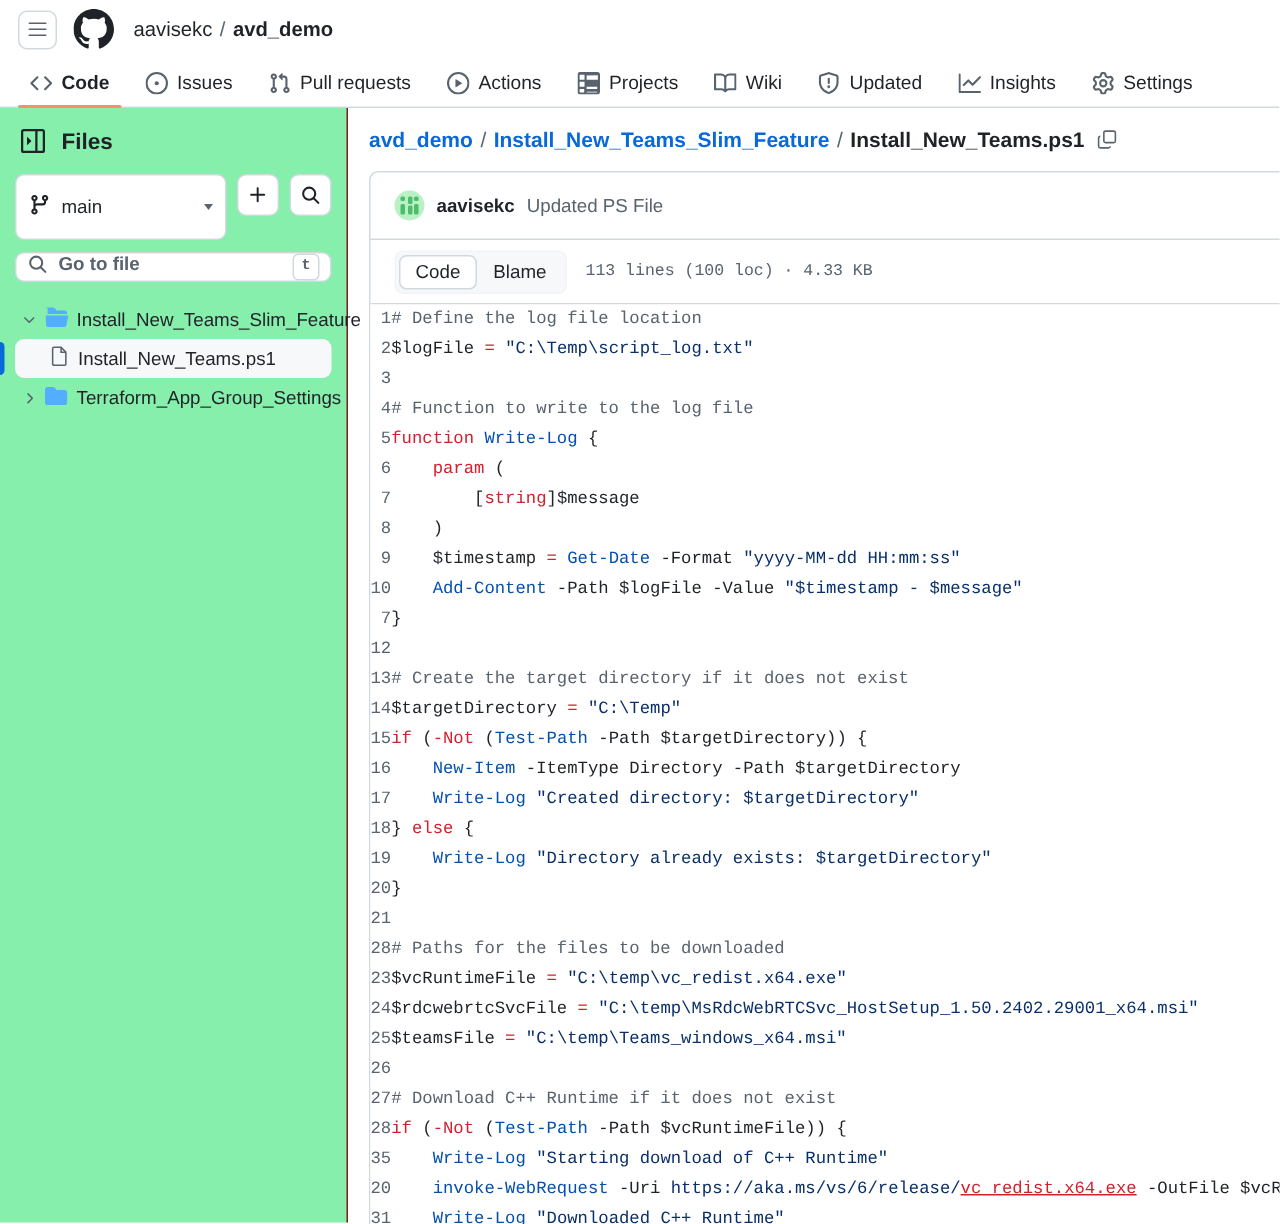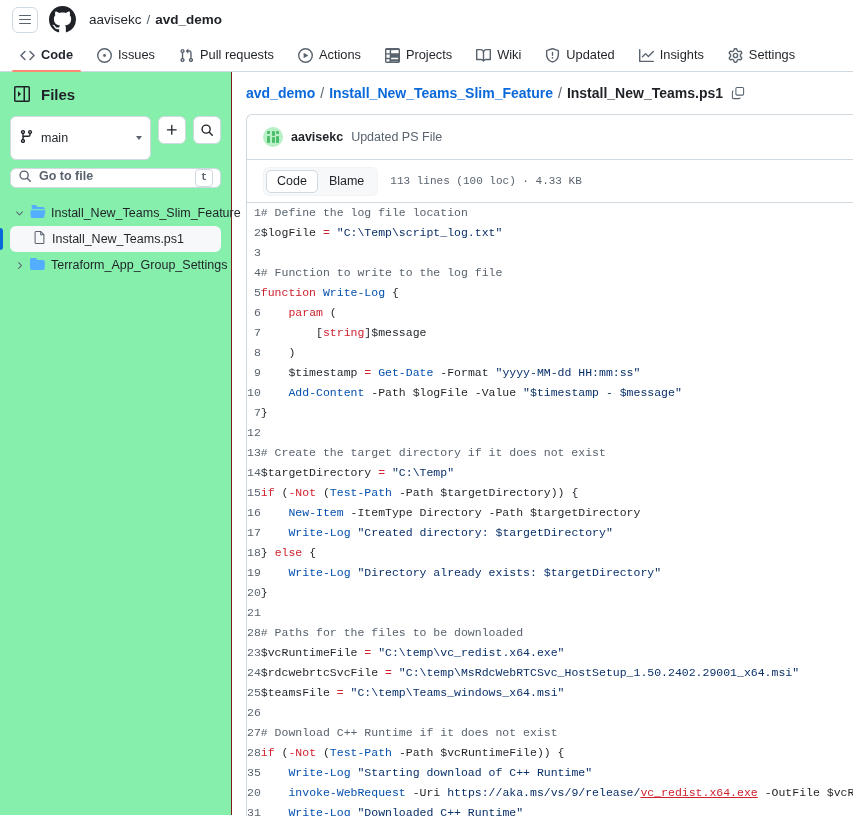--- a/index.html
+++ b/index.html
@@ -557,21 +557,21 @@
                 <tr>
                   <td class="ln">28</td>
                   <td class="lc"><span class="k">if</span><span class="v"> (</span><span class="k">-Not</span><span class="v"> (</span><span class="f">Test-Path</span><span class="v"> -Path $vcRuntimeFile)) {</span></td>
                 </tr>
                 <tr>
                   <td class="ln">35</td>
                   <td class="lc"><span class="v">    </span><span class="f">Write-Log</span><span class="v"> </span><span class="s">"Starting download of C++ Runtime"</span></td>
                 </tr>
                 <tr>
                   <td class="ln">20</td>
-                  <td class="lc"><span class="v">    </span><span class="f">invoke-WebRequest</span><span class="v"> -Uri </span><span class="u">https://aka.ms/vs/9/release/</span><span class="ur">vc_redist.x64.exe</span><span class="v"> -OutFile $vcRuntimeFile</span></td>
+                  <td class="lc"><span class="v">    </span><span class="f">invoke-WebRequest</span><span class="v"> -Uri </span><span class="u">https://aka.ms/vs/6/release/</span><span class="ur">vc_redist.x64.exe</span><span class="v"> -OutFile $vcRuntimeFile</span></td>
                 </tr>
                 <tr>
                   <td class="ln">31</td>
                   <td class="lc"><span class="v">    </span><span class="f">Write-Log</span><span class="v"> </span><span class="s">"Downloaded C++ Runtime"</span></td>
                 </tr>
               </tbody>
           </table>
         </div>
 
       </div>

